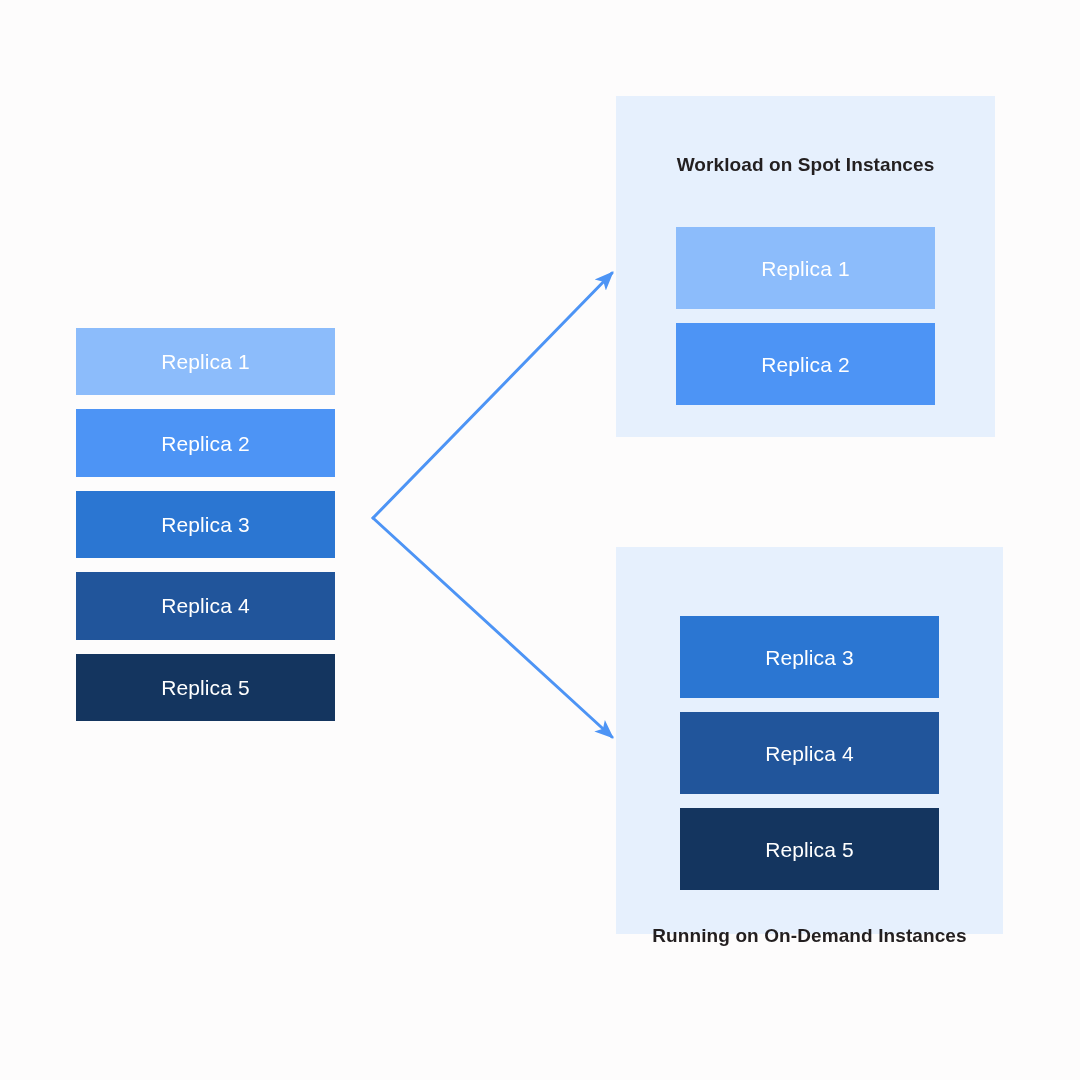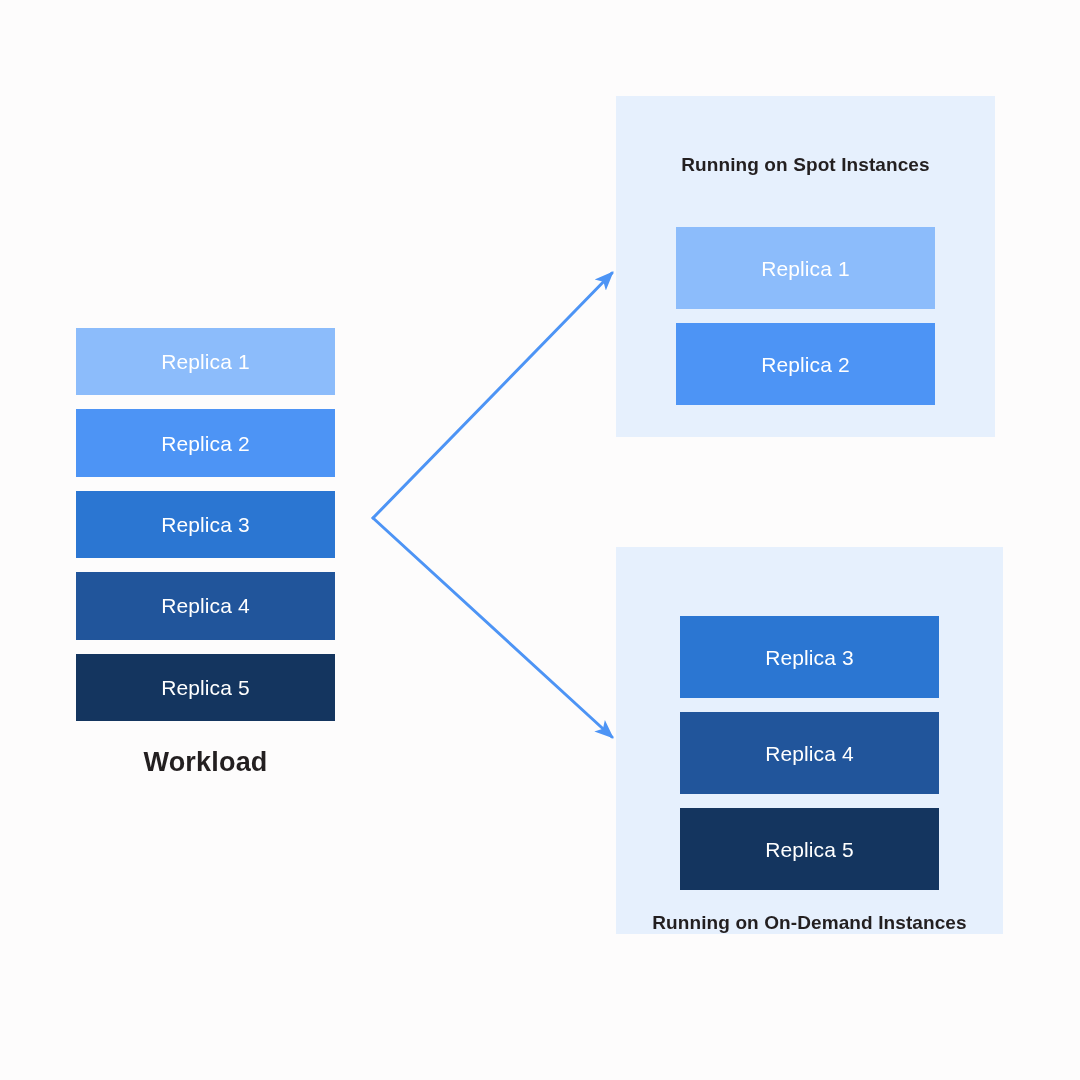--- a/index.html
+++ b/index.html
@@ -117,21 +117,21 @@
 
   #panel-spot .panel-stack {
     margin-top: 37px;
   }
 
   #panel-ondemand .panel-stack {
     margin-top: 55px;
   }
 
   #panel-ondemand .panel-heading {
-    margin-top: 22px;
+    margin-top: 35px;
   }
 
   .panel-stack {
     width: 259px;
     display: flex;
     flex-direction: column;
   }
 
   .panel-stack .replica-cell {
     height: 82px;
@@ -171,25 +171,24 @@
       <div class="replica-cell" style="background-color: rgb(43, 118, 210); color: rgb(255, 255, 255);">
         <span>Replica 3</span>
       </div>
       <div class="replica-cell" style="background-color: rgb(33, 85, 155); color: rgb(255, 255, 255);">
         <span>Replica 4</span>
       </div>
       <div class="replica-cell" style="background-color: rgb(20, 53, 95); color: rgb(255, 255, 255);">
         <span>Replica 5</span>
       </div>
     </div>
-    <div id="workload-caption" style="color: rgb(35, 31, 32);">Workload</div>
   </div>
 
   <div class="instance-panel" id="panel-spot" style="background-color: rgb(230, 240, 253);">
-    <div class="panel-heading" style="color: rgb(35, 31, 32);">Running on Spot Instances</div>
+    <div class="panel-heading" style="color: rgb(35, 31, 32);">Workload on Spot Instances</div>
     <div class="panel-stack">
       <div class="replica-cell" style="background-color: rgb(140, 188, 251); color: rgb(255, 255, 255);">
         <span>Replica 1</span>
       </div>
       <div class="replica-cell" style="background-color: rgb(77, 148, 245); color: rgb(255, 255, 255);">
         <span>Replica 2</span>
       </div>
     </div>
   </div>
 

